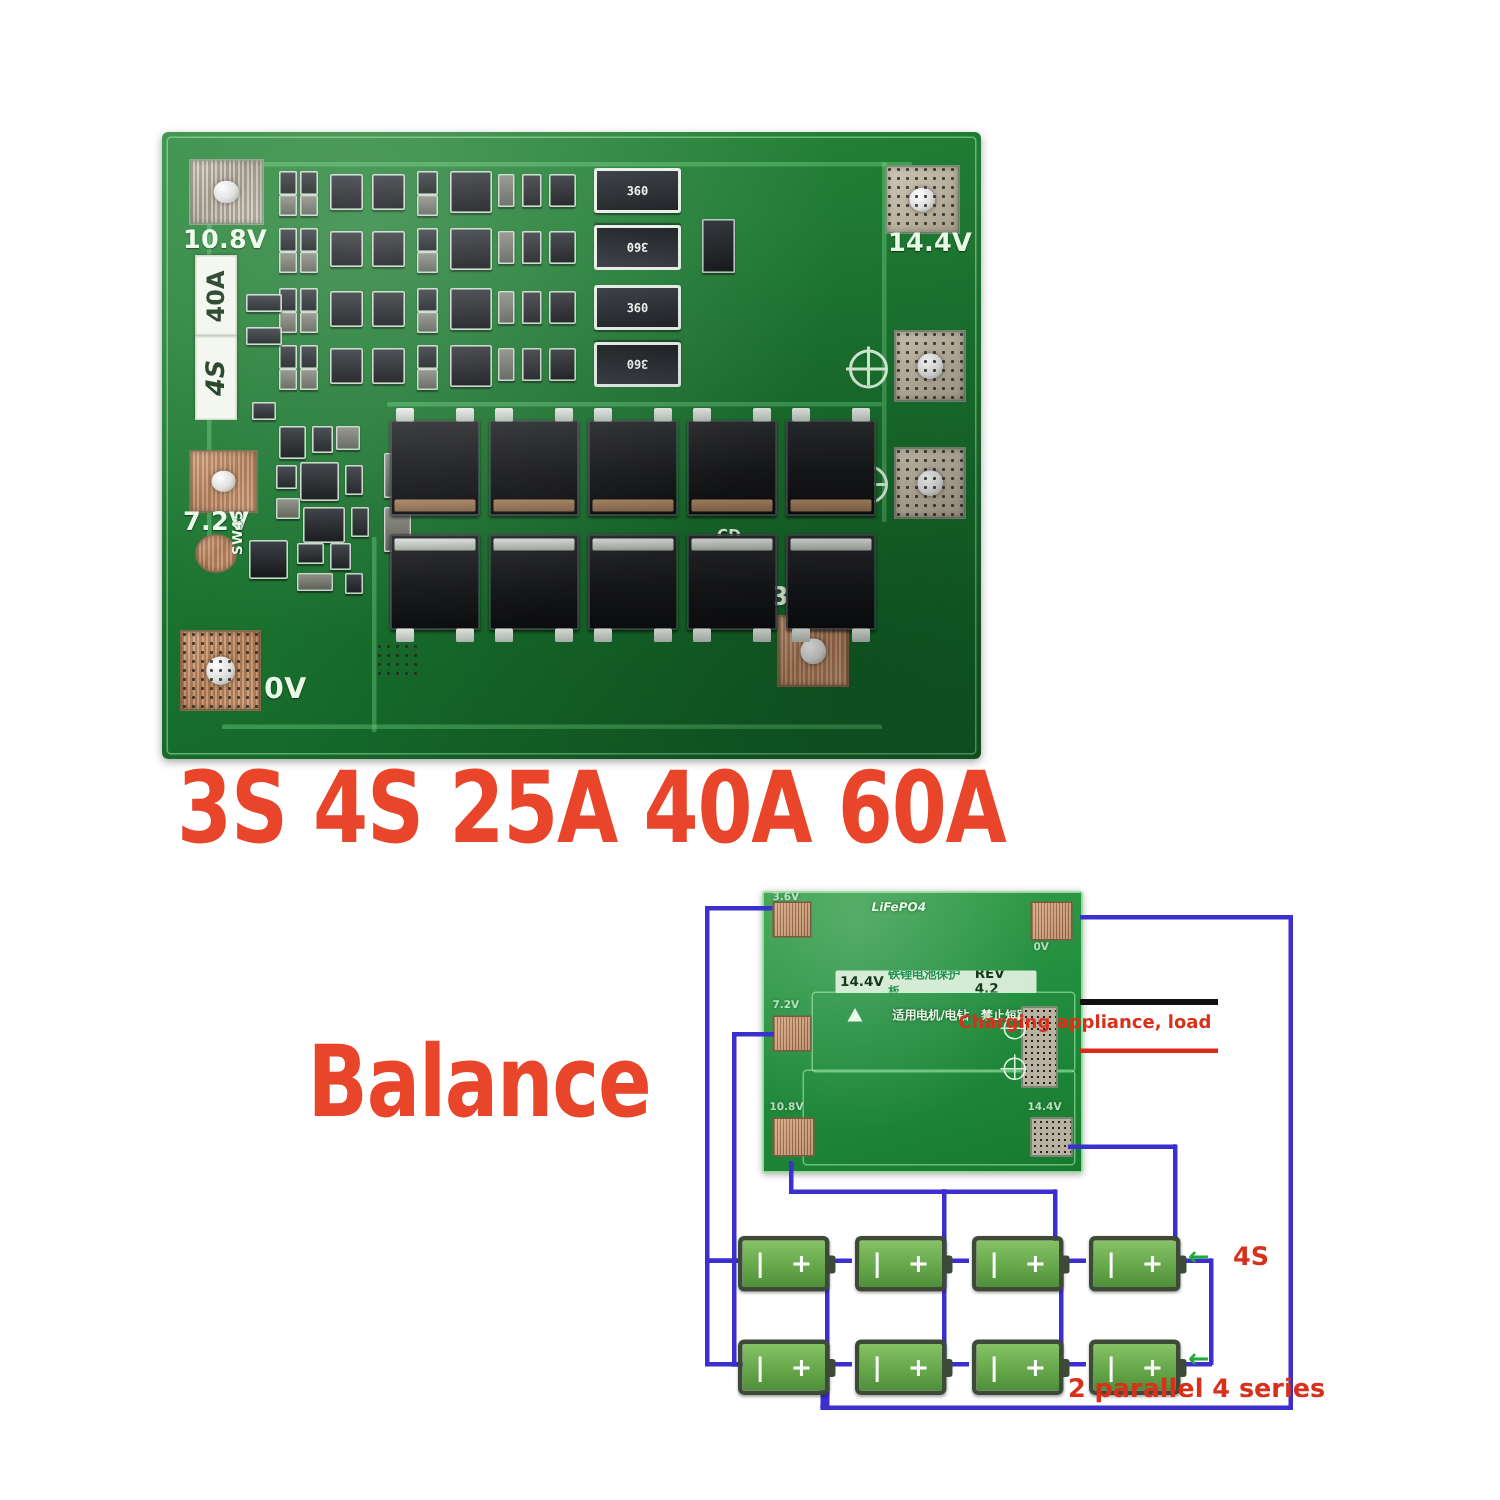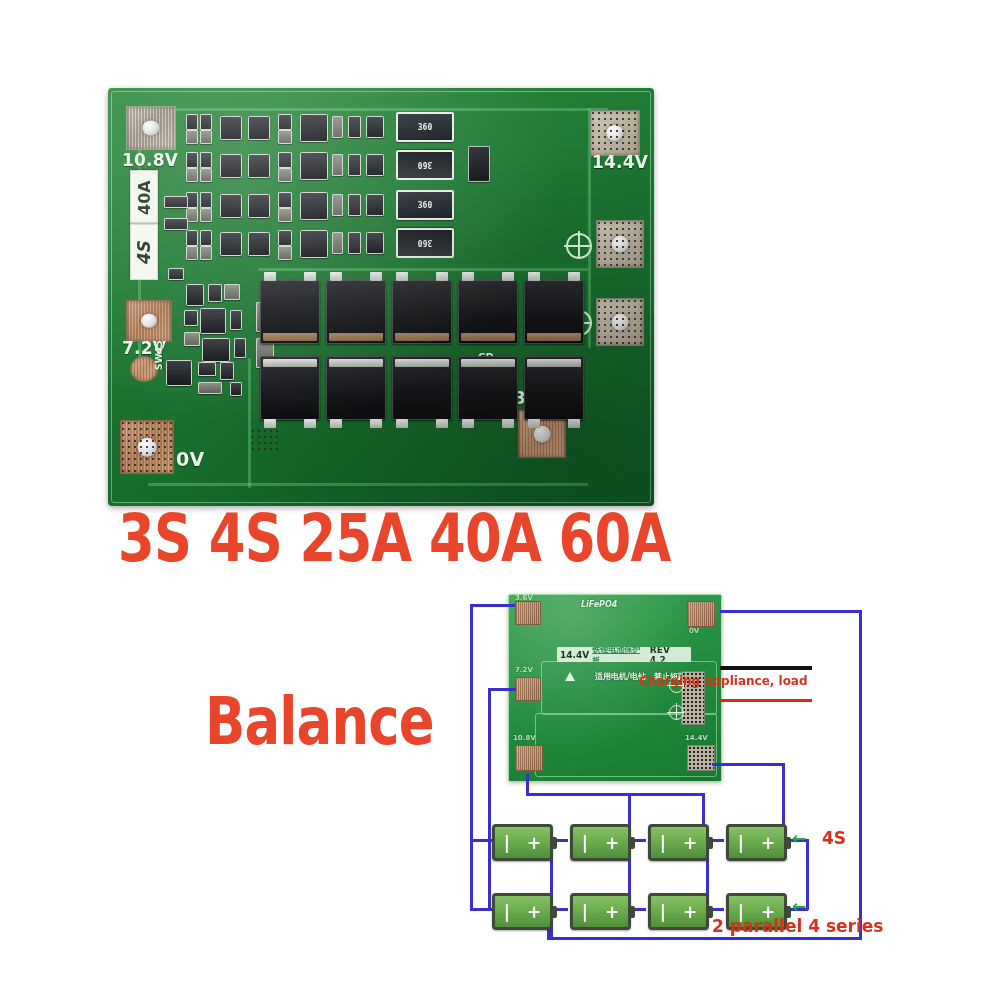--- a/index.html
+++ b/index.html
@@ -460,21 +460,21 @@
       <div class="mb-silk" style="left:72px;top:5px;font-size:8px;font-style:italic;">LiFePO4</div>
 
       <div class="mb-pad cu" style="left:6px;top:6px;width:24px;height:22px;"></div>
       <div class="mb-silk" style="left:6px;top:-1px;font-size:7px;opacity:.75;">3.6V</div>
 
       <div class="mb-pad cu" style="left:178px;top:6px;width:26px;height:24px;"></div>
       <div class="mb-silk" style="left:180px;top:32px;font-size:7px;opacity:.75;">0V</div>
 
       <div class="mb-strip" style="left:48px;top:52px;width:128px;height:15px;font-size:9px;">
         <span>14.4V</span>
-        <span class="cn" style="font-size:8px;text-decoration:underline;">铁锂电池保护板</span>
+        <span class="cn" style="font-size:8px;">铁锂电池保护板</span>
         <span>REV 4.2</span>
       </div>
 
       <div class="mb-warn" style="left:56px;top:76px;font-size:8px;">
         <span class="tri"></span>
         <span>适用电机/电钻，禁止短路</span>
       </div>
 
       <div class="mb-outline" style="left:32px;top:66px;width:174px;height:52px;"></div>
       <div class="mb-outline" style="left:26px;top:118px;width:180px;height:62px;"></div>

